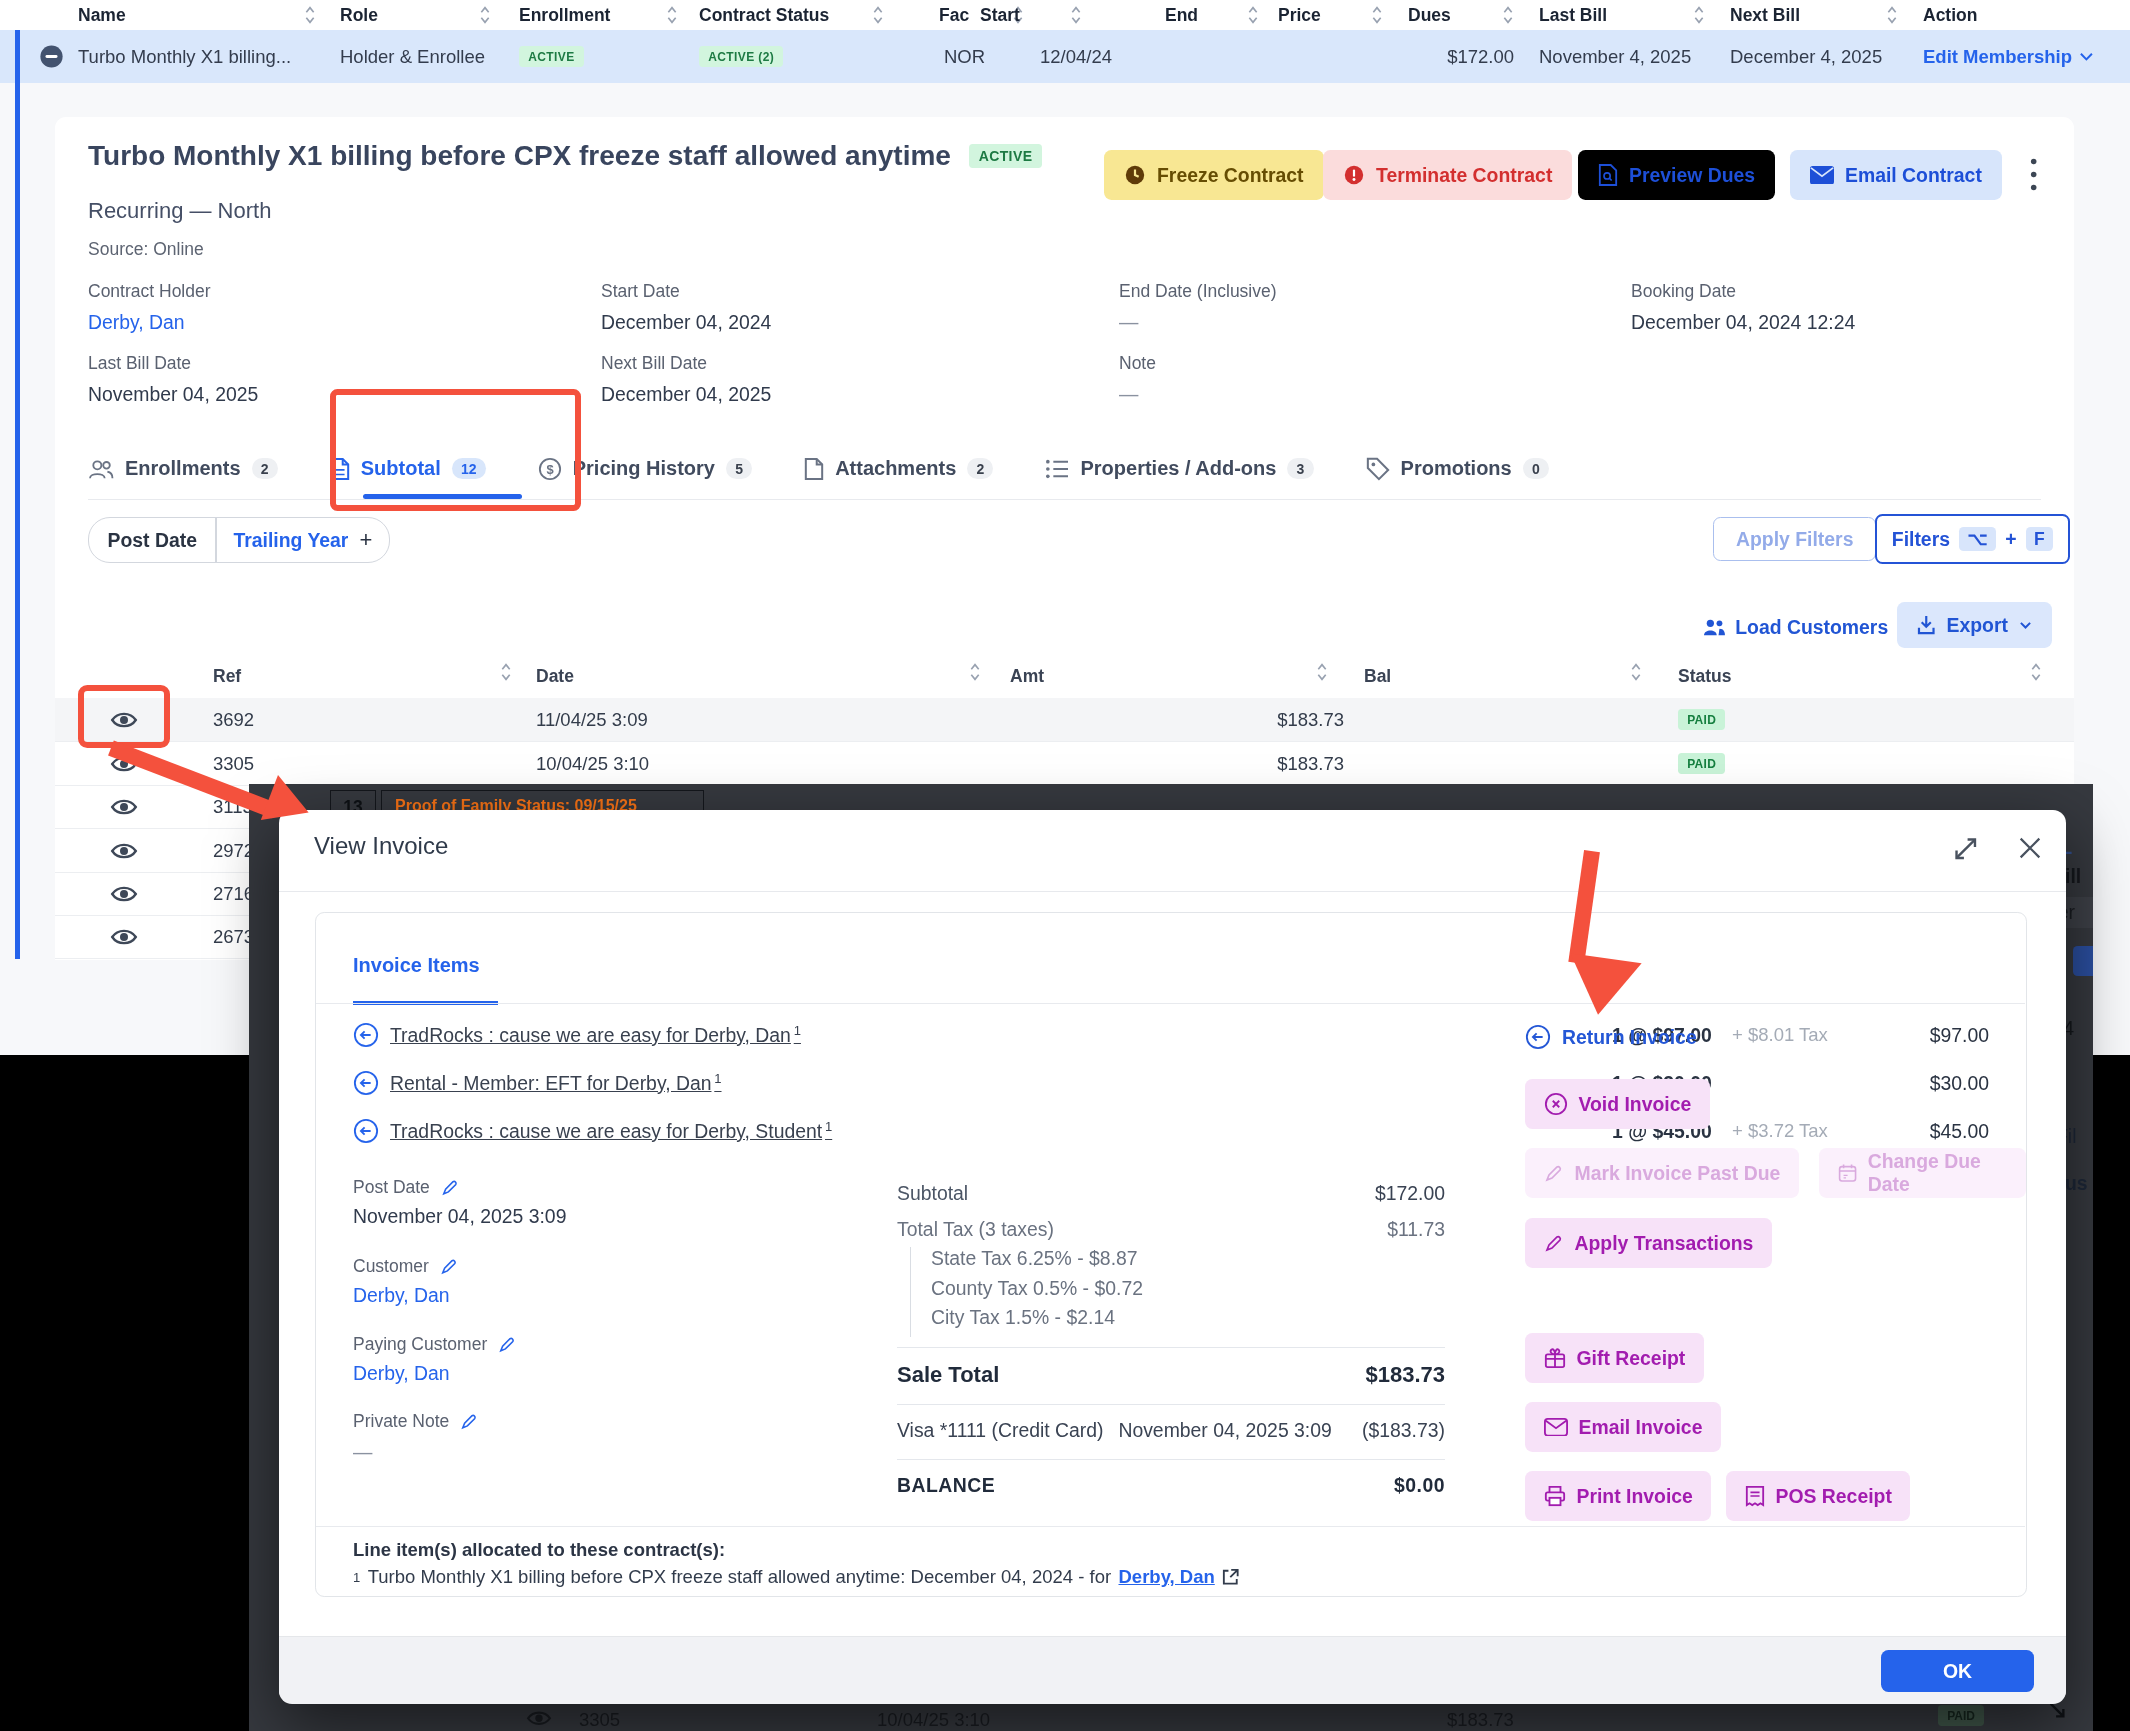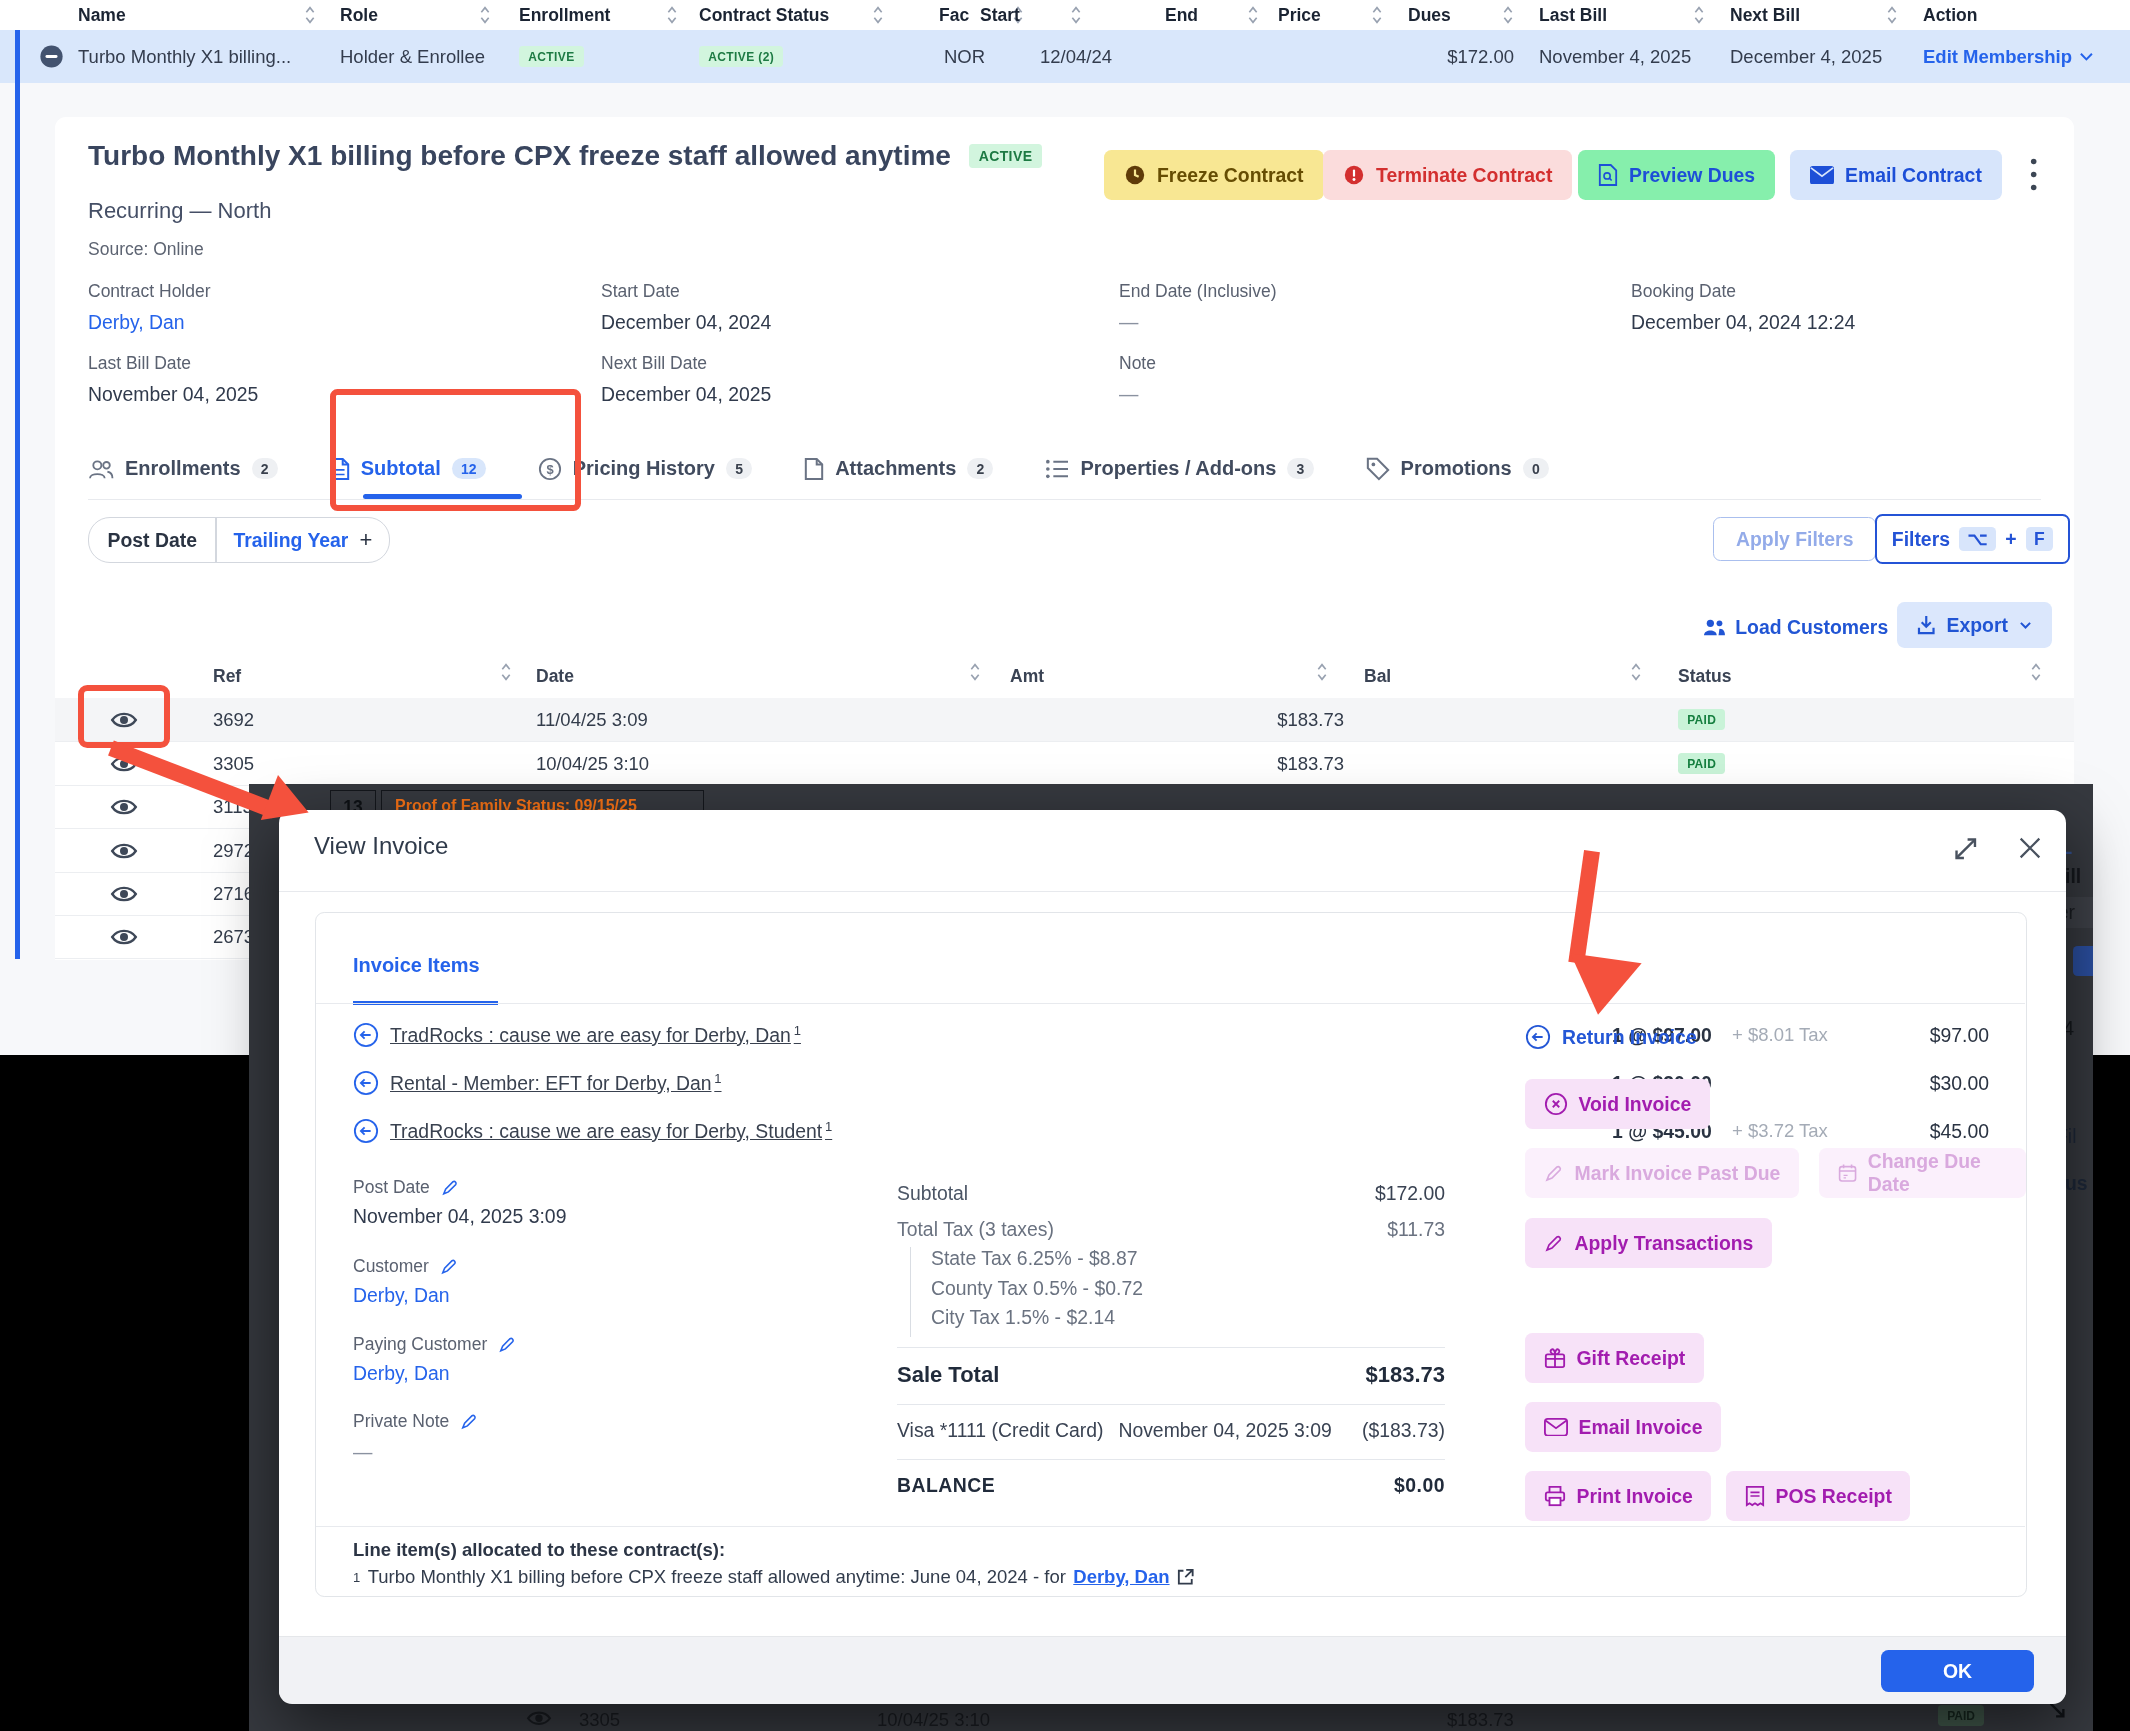--- a/index.html
+++ b/index.html
@@ -193,21 +193,21 @@
       <span>Freeze Contract</span>
     </div>
     <div class="btn abs" style="left:1268px;top:33px;background:#fbdcdc;color:#d32f2f;">
       <svg width="22" height="22" viewBox="0 0 24 24">
           <circle cx="12" cy="12" r="10" fill="#d32f2f"></circle>
           <rect x="10.8" y="6" width="2.4" height="8" rx="1.2" fill="#fff"></rect>
           <circle cx="12" cy="17" r="1.6" fill="#fff"></circle>
         </svg>
       <span>Terminate Contract</span>
     </div>
-    <div class="btn abs" style="left:1523px;top:33px;background:#86efac;color:#1d4fd7;">
+    <div class="btn abs" style="left:1523px;top:33px;background:#000000;color:#1d4fd7;">
       <svg width="20" height="24" viewBox="0 0 22 26">
           <path d="M2 2 H14 L20 8 V24 H2 Z" fill="none" stroke="#1d4fd7" stroke-width="2"></path>
           <circle cx="10" cy="14" r="3.4" fill="none" stroke="#1d4fd7" stroke-width="1.8"></circle>
           <path d="M12.5 16.5 L15 19" stroke="#1d4fd7" stroke-width="1.8"></path>
         </svg>
       <span>Preview Dues</span>
     </div>
     <div class="btn abs" style="left:1735px;top:33px;background:#d7e5fb;color:#1d4fd7;">
       <svg width="24" height="18.5" viewBox="0 0 26 20">
           <rect x="0" y="0" width="26" height="20" rx="3" fill="#1d4fd7"></rect>
@@ -664,21 +664,21 @@
             <path d="M2 2 H20 V22 L17 20 L14 22 L11 20 L8 22 L5 20 L2 22 Z" fill="none" stroke="#a21caf" stroke-width="2"></path>
             <path d="M6 8 H16 M6 12 H16" stroke="#a21caf" stroke-width="1.8"></path>
           </svg>
         <span>POS Receipt</span>
       </div>
 
       <div class="abs" style="left:0;top:613px;width:1709px;border-top:0.9px solid #e8eaee;"></div>
       <div class="abs" style="left:37px;top:626px;font-size:18.5px;font-weight:700;color:#2c3545;">Line item(s) allocated to these contract(s):</div>
       <div class="abs" style="left:37px;top:653px;font-size:18.5px;color:#323c4c;display:flex;align-items:center;gap:7.4px;">
         <sup style="font-size:13px;">1</sup>
-        <span>Turbo Monthly X1 billing before CPX freeze staff allowed anytime: June 04, 2024 - for</span>
+        <span>Turbo Monthly X1 billing before CPX freeze staff allowed anytime: December 04, 2024 - for</span>
         <a style="color:#2563eb;text-decoration:underline;font-weight:600;">Derby, Dan</a>
         <span>
             <svg width="17.5" height="17.5" viewBox="0 0 19 19">
               <path d="M7 3 H2 V17 H16 V12" fill="none" stroke="#323c4c" stroke-width="2"></path>
               <path d="M10 2 H17 V9 M17 2 L9 10" fill="none" stroke="#323c4c" stroke-width="2"></path>
             </svg>
           </span>
       </div>
     </div>
 

